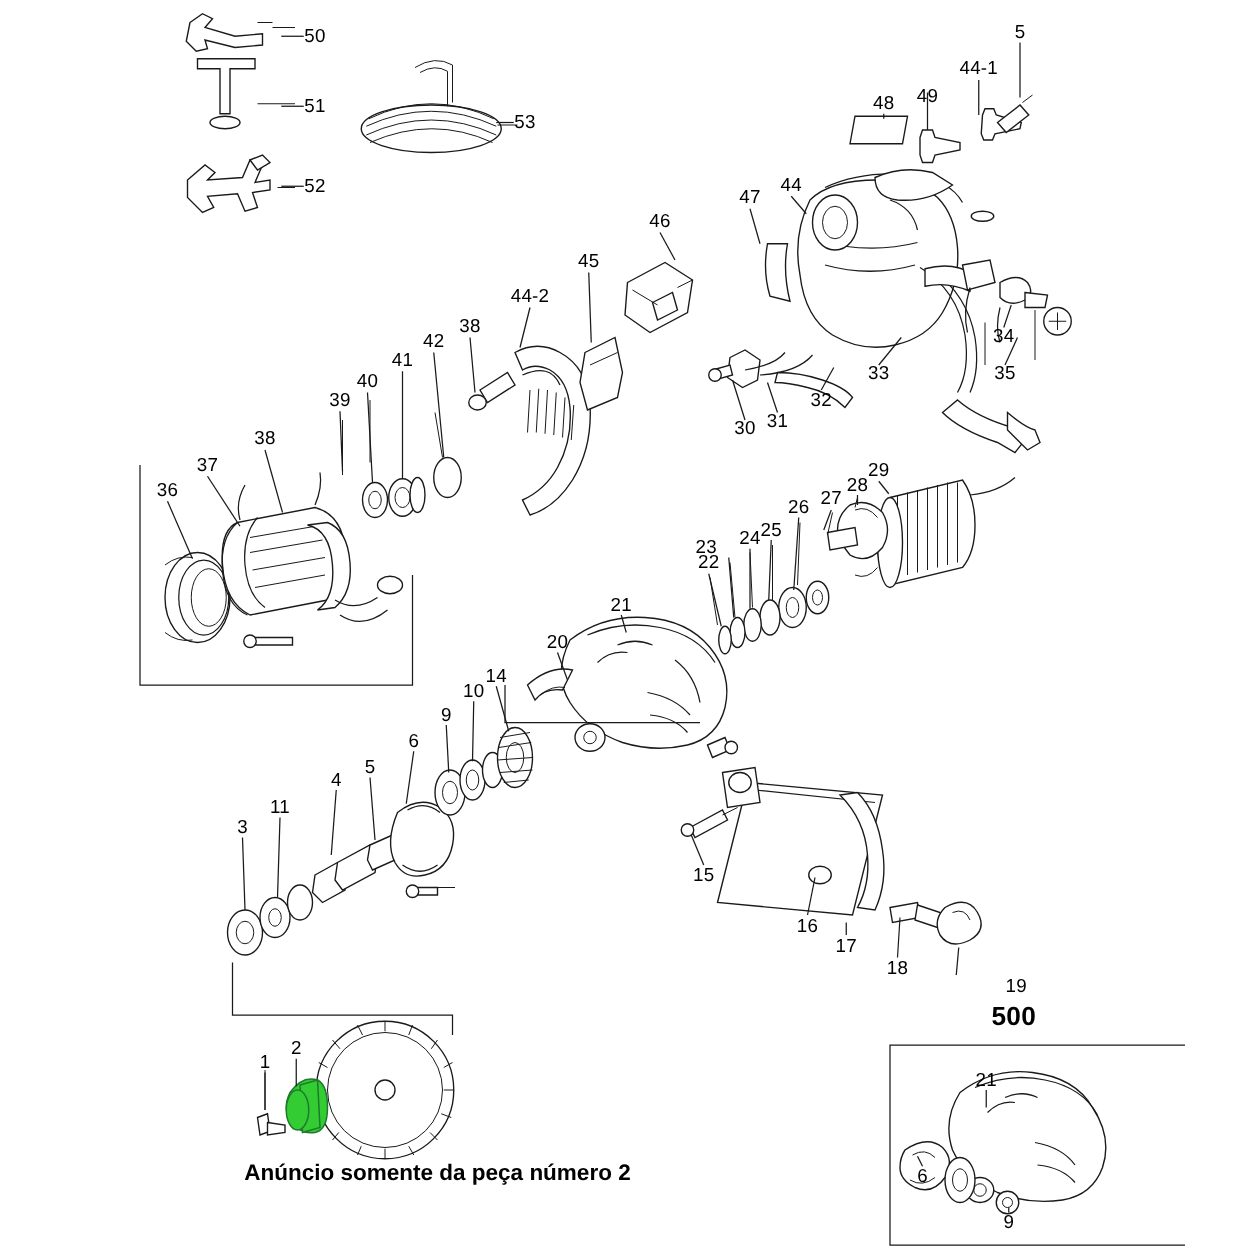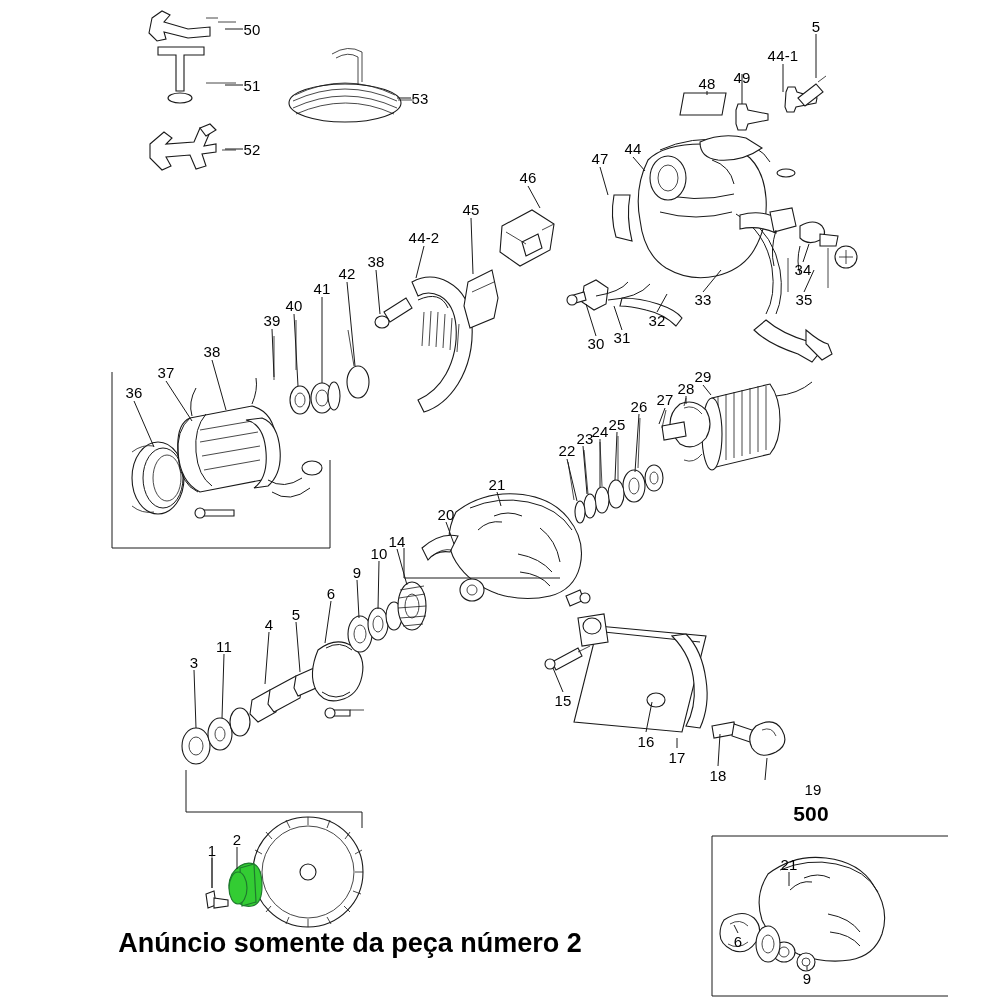--- a/index.html
+++ b/index.html
@@ -35,21 +35,21 @@
     font-size: 21px;
     font-weight: bold;
   }
   #caption {
     position: absolute;
     left: 0;
     top: 928px;
     width: 700px;
     text-align: center;
     font-family: "Liberation Sans", sans-serif;
-    font-size: 27px;
+    font-size: 18px;
     font-weight: bold;
     color: #000000;
   }
   .ln { stroke: #1a1a1a; stroke-width: 1; fill: none; }
   .ln-thin { stroke: #1a1a1a; stroke-width: 0.8; fill: none; }
   .part { stroke: #1a1a1a; stroke-width: 1.1; fill: #ffffff; }
   .hl { stroke: #1f7a2e; stroke-width: 1.2; fill: #33cc33; }
   .box { stroke: #1a1a1a; stroke-width: 1; fill: none; }
 </style>
 </head>
@@ -401,21 +401,21 @@
       <div class="callout" style="left: 272px; top: 320px;">39</div>
       <div class="callout" style="left: 212px; top: 351px;">38</div>
       <div class="callout" style="left: 166px; top: 372px;">37</div>
       <div class="callout" style="left: 134px; top: 392px;">36</div>
       <div class="callout" style="left: 703px; top: 376px;">29</div>
       <div class="callout" style="left: 686px; top: 388px;">28</div>
       <div class="callout" style="left: 665px; top: 399px;">27</div>
       <div class="callout" style="left: 639px; top: 406px;">26</div>
       <div class="callout" style="left: 617px; top: 424px;">25</div>
       <div class="callout" style="left: 600px; top: 431px;">24</div>
-      <div class="callout" style="left: 585px; top: 438px;">23</div>
+      <div class="callout" style="left: 565px; top: 438px;">23</div>
       <div class="callout" style="left: 567px; top: 450px;">22</div>
       <div class="callout" style="left: 497px; top: 484px;">21</div>
       <div class="callout" style="left: 446px; top: 514px;">20</div>
       <div class="callout" style="left: 397px; top: 541px;">14</div>
       <div class="callout" style="left: 379px; top: 553px;">10</div>
       <div class="callout" style="left: 357px; top: 572px;">9</div>
       <div class="callout" style="left: 331px; top: 593px;">6</div>
       <div class="callout" style="left: 296px; top: 614px;">5</div>
       <div class="callout" style="left: 269px; top: 624px;">4</div>
       <div class="callout" style="left: 224px; top: 646px;">11</div>

